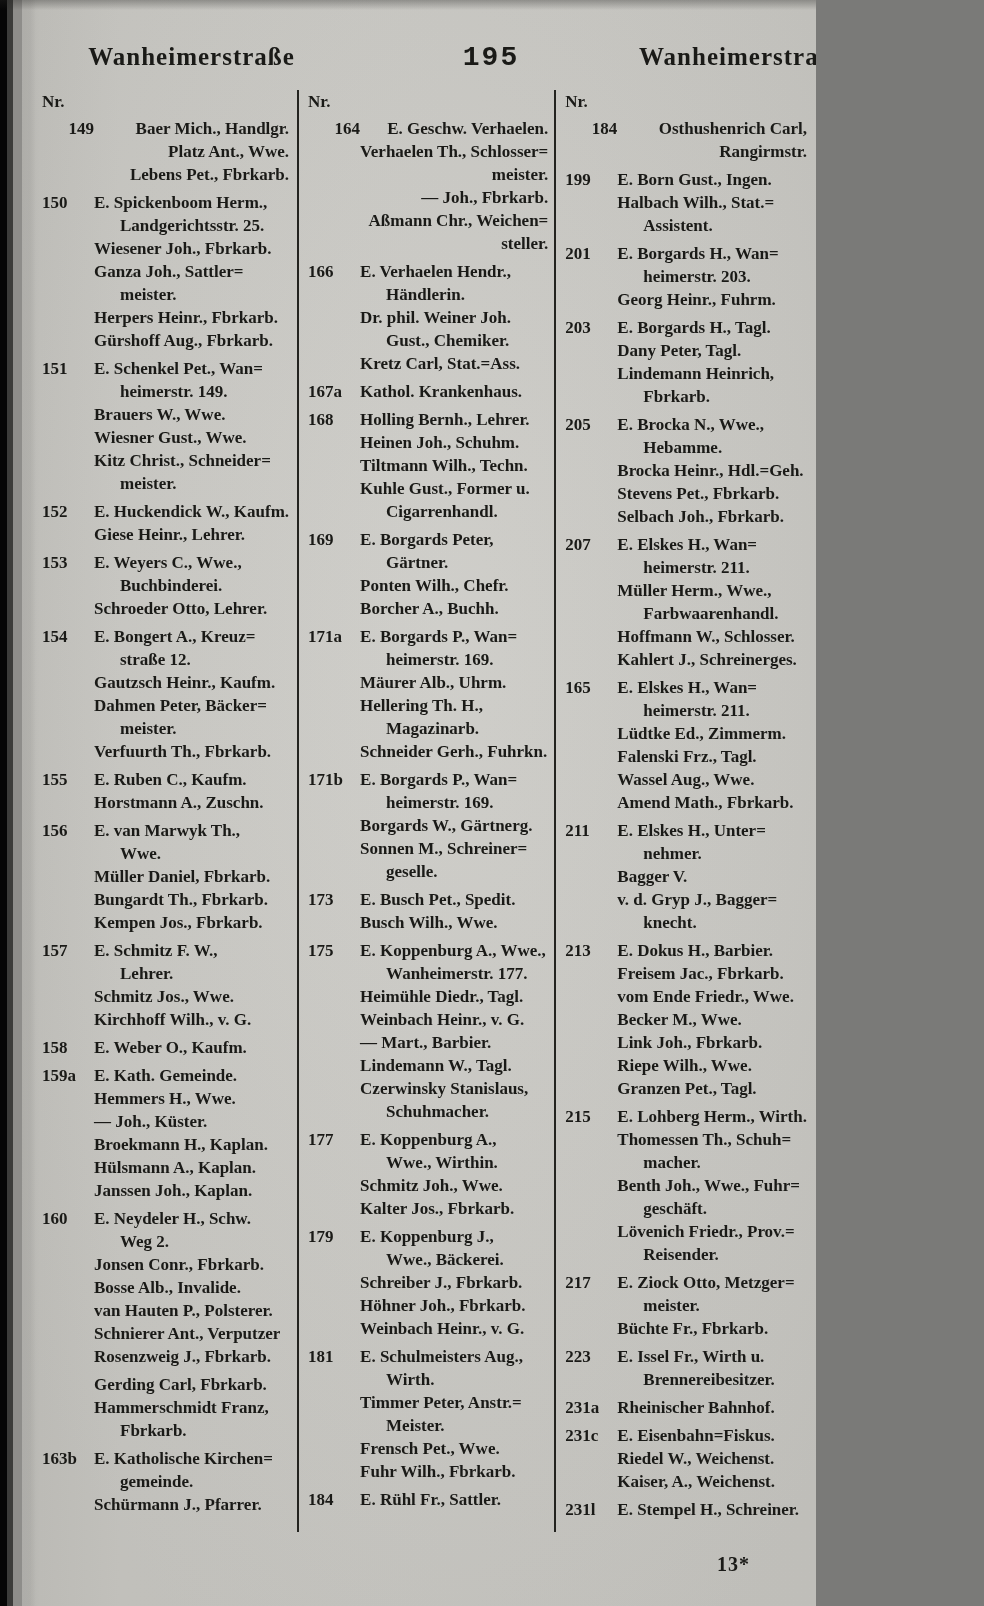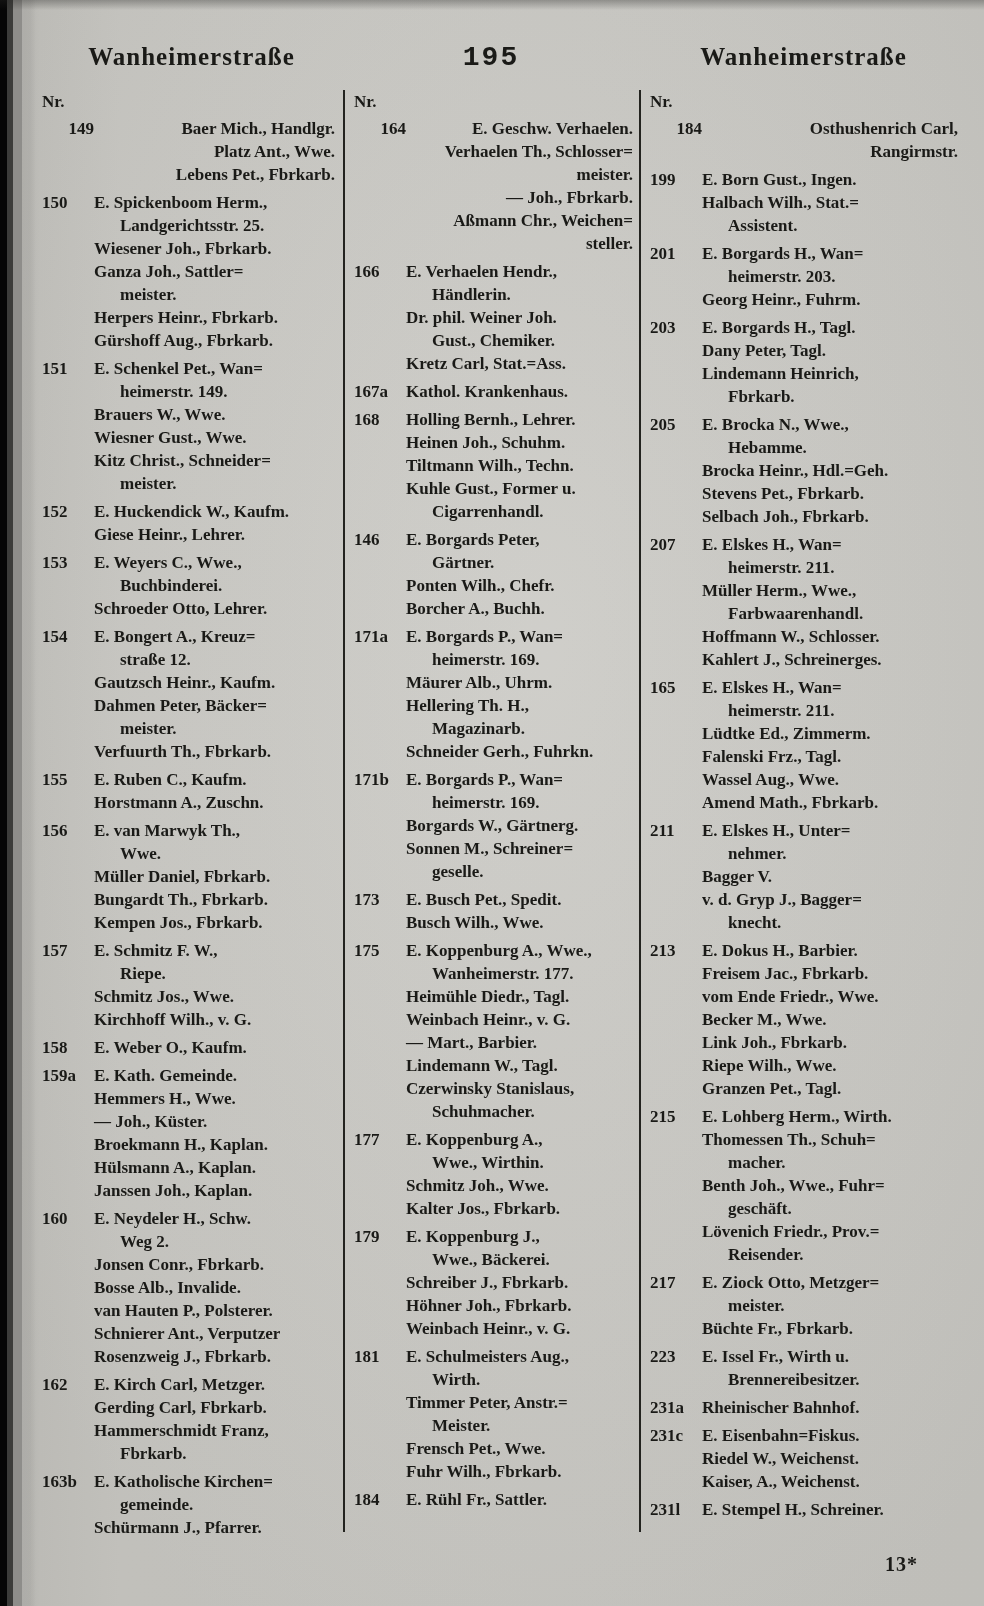--- a/index.html
+++ b/index.html
@@ -1,18 +1,18 @@
 <!DOCTYPE html>
 <html><head>
 <meta charset="utf-8">
 <style>
   html,body{margin:0;padding:0;background:#7a7a78;}
   .page{
     position:relative;
-    width:984px;height:1606px;
+    width:816px;height:1606px;
     background:
       radial-gradient(ellipse at 55% 40%, rgba(255,255,255,0.10), rgba(0,0,0,0.05) 85%),
       linear-gradient(90deg,#b4b3af 0px,#c6c5c0 40px,#cbcac5 120px,#c9c8c3 100%);
     font-family:"Liberation Serif","DejaVu Serif",serif;
     color:#1a1a17;
     overflow:hidden;
   }
   .scan-edge{
     position:absolute;left:0;top:0;bottom:0;width:36px;
     background:linear-gradient(90deg,#060606 0 7px,#3c3c3a 7px 13px,#8e8d8a 13px 22px,rgba(160,159,155,0.35) 22px 30px,rgba(0,0,0,0) 36px);
@@ -144,21 +144,21 @@
             <div class="row i1">Wwe.</div>
             <div class="row i0">Müller Daniel, Fbrkarb.</div>
             <div class="row i0">Bungardt Th., Fbrkarb.</div>
             <div class="row i0">Kempen Jos., Fbrkarb.</div>
           </div>
           <div class="block">
             <div class="row head">
               <span class="num">157</span>
               <span class="txt">E. Schmitz F. W.,</span>
             </div>
-            <div class="row i1">Riepe.</div>
+            <div class="row i1">Lehrer.</div>
             <div class="row i0">Schmitz Jos., Wwe.</div>
             <div class="row i0">Kirchhoff Wilh., v. G.</div>
           </div>
           <div class="block">
             <div class="row head">
               <span class="num">158</span>
               <span class="txt">E. Weber O., Kaufm.</span>
             </div>
           </div>
           <div class="block">
@@ -178,24 +178,20 @@
               <span class="txt">E. Neydeler H., Schw.</span>
             </div>
             <div class="row i1">Weg 2.</div>
             <div class="row i0">Jonsen Conr., Fbrkarb.</div>
             <div class="row i0">Bosse Alb., Invalide.</div>
             <div class="row i0">van Hauten P., Polsterer.</div>
             <div class="row i0">Schnierer Ant., Verputzer</div>
             <div class="row i0">Rosenzweig J., Fbrkarb.</div>
           </div>
           <div class="block">
-            <div class="row head">
-              <span class="num">162</span>
-              <span class="txt">E. Kirch Carl, Metzger.</span>
-            </div>
             <div class="row i0">Gerding Carl, Fbrkarb.</div>
             <div class="row i0">Hammerschmidt Franz,</div>
             <div class="row i1">Fbrkarb.</div>
           </div>
           <div class="block">
             <div class="row head">
               <span class="num">163b</span>
               <span class="txt">E. Katholische Kirchen=</span>
             </div>
             <div class="row i1">gemeinde.</div>
@@ -238,21 +234,21 @@
               <span class="num">168</span>
               <span class="txt">Holling Bernh., Lehrer.</span>
             </div>
             <div class="row i0">Heinen Joh., Schuhm.</div>
             <div class="row i0">Tiltmann Wilh., Techn.</div>
             <div class="row i0">Kuhle Gust., Former u.</div>
             <div class="row i1">Cigarrenhandl.</div>
           </div>
           <div class="block">
             <div class="row head">
-              <span class="num">146</span>
+              <span class="num">169</span>
               <span class="txt">E. Borgards Peter,</span>
             </div>
             <div class="row i1">Gärtner.</div>
             <div class="row i0">Ponten Wilh., Chefr.</div>
             <div class="row i0">Borcher A., Buchh.</div>
           </div>
           <div class="block">
             <div class="row head">
               <span class="num">171a</span>
               <span class="txt">E. Borgards P., Wan=</span>

